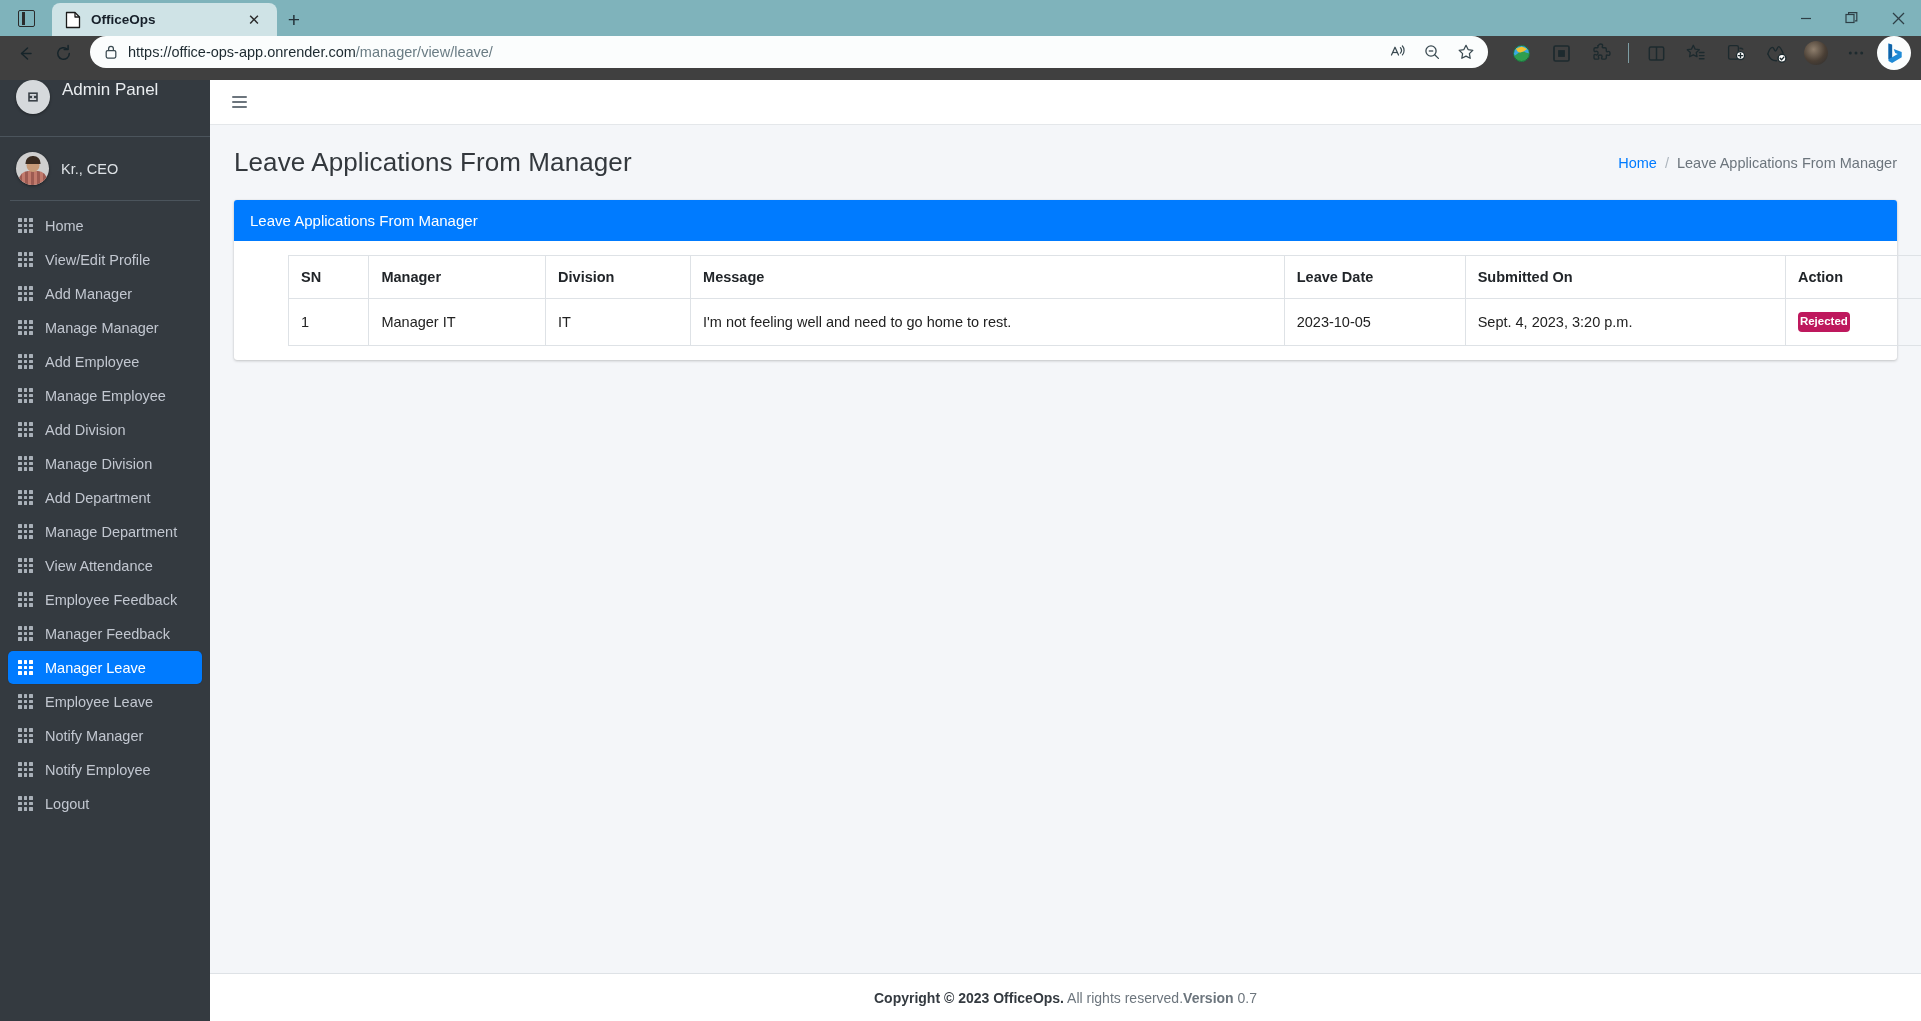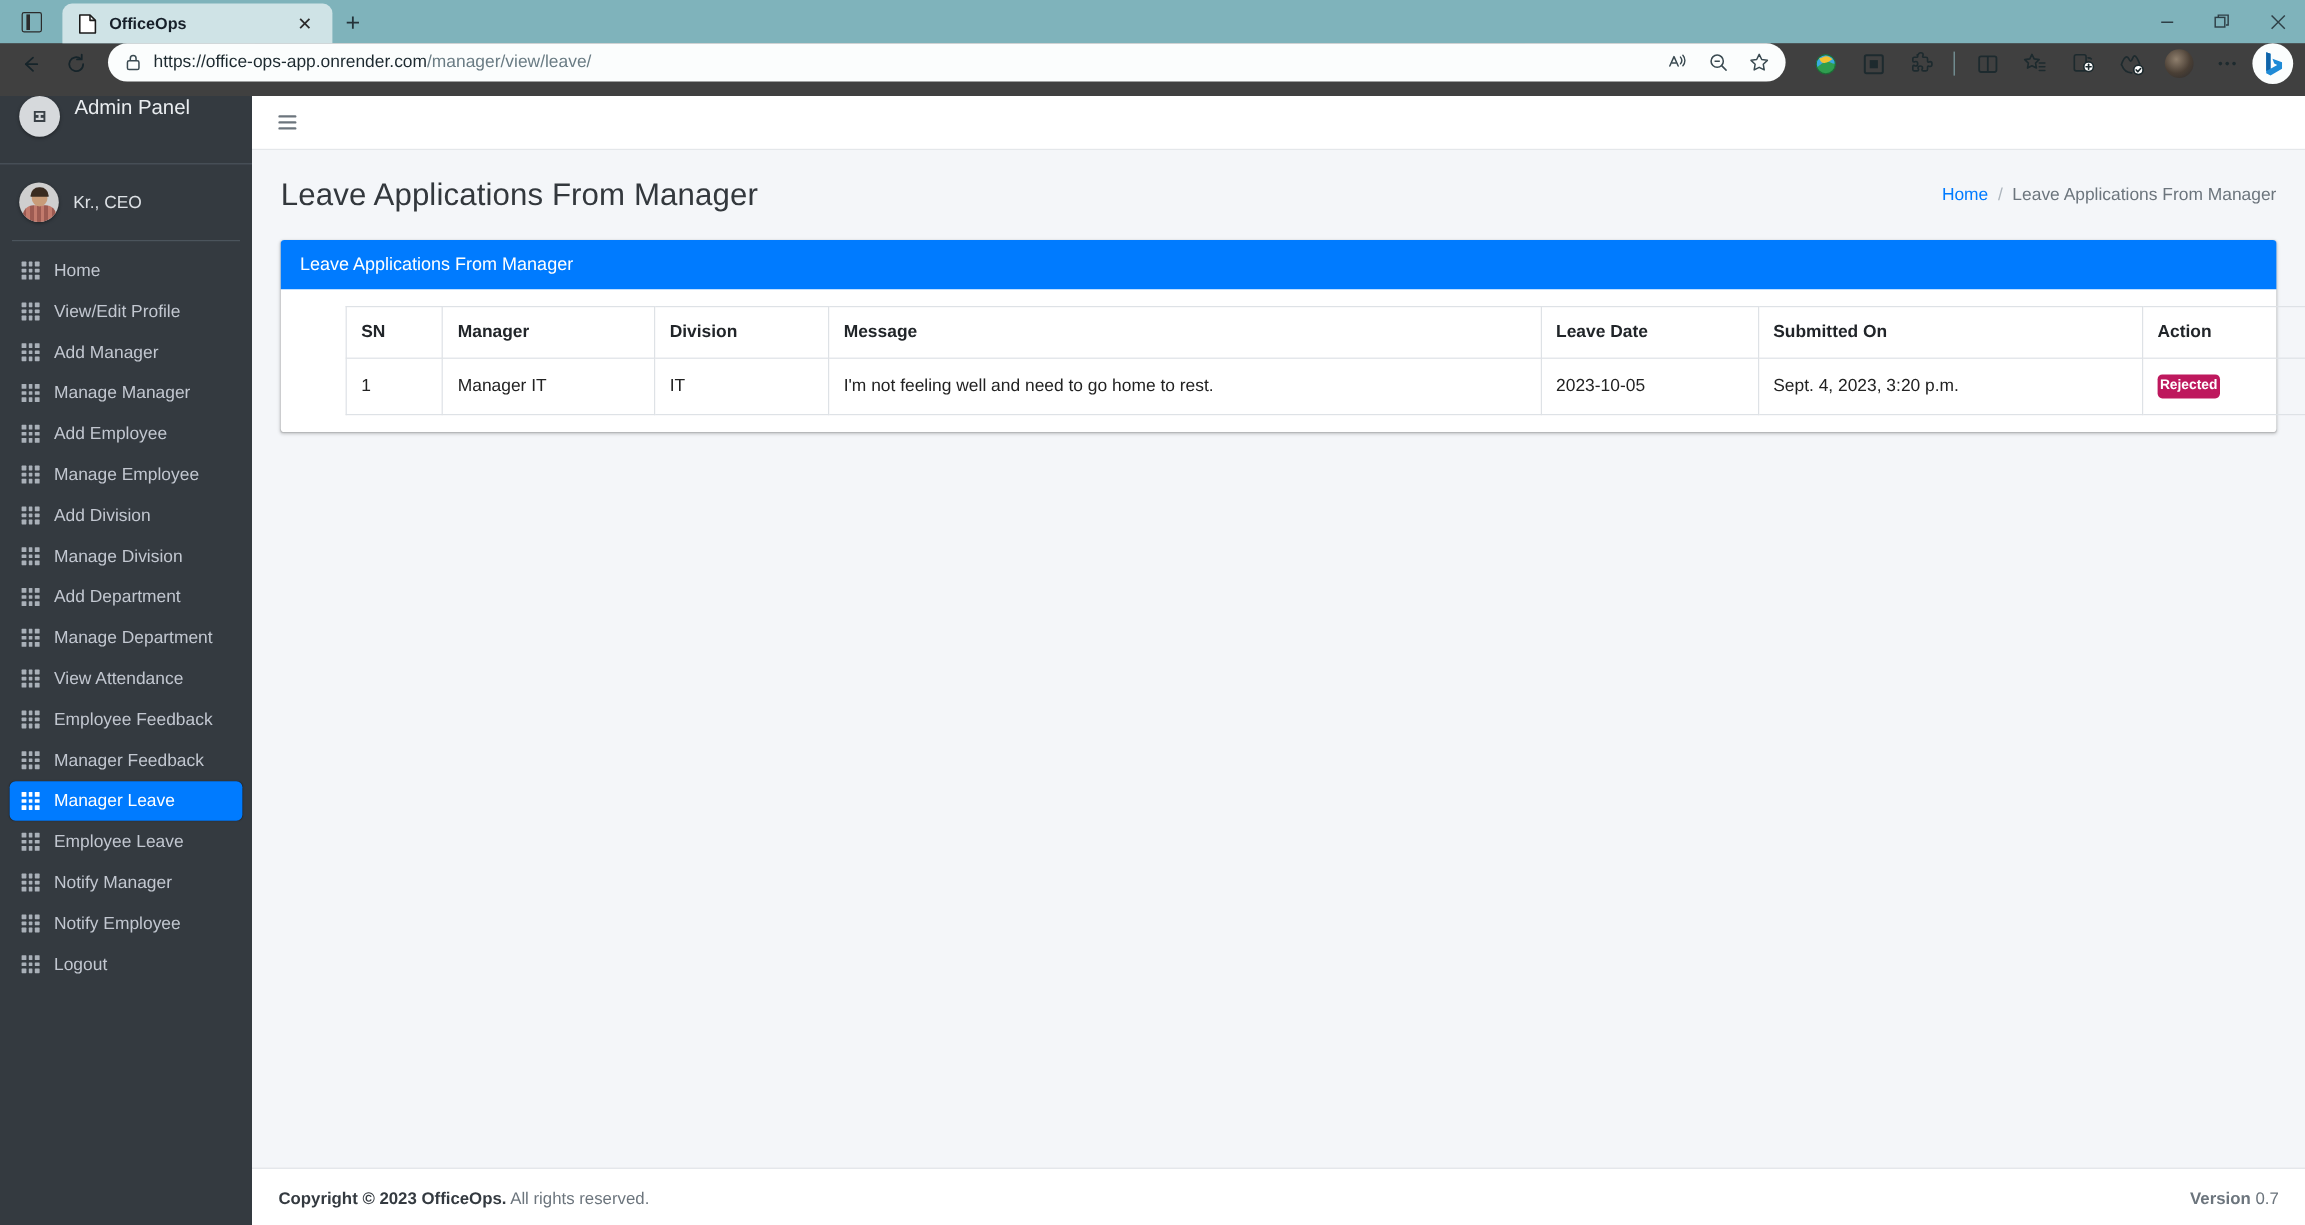--- a/index.html
+++ b/index.html
@@ -87,21 +87,21 @@
   .card { background: #fff; border-radius: 3px; box-shadow: 0 0 1px rgba(0,0,0,.125), 0 1px 3px rgba(0,0,0,.2); }
   .card-header { background: #007bff; color: #fff; padding: 12px 16px; font-size: 15px; font-weight: 500; border-radius: 3px 3px 0 0; }
   .card-body { padding: 14px; }
 
   table.data { width: 100%; border-collapse: collapse; font-size: 14.5px; color: #212529; margin-left: 40px; }
   table.data th, table.data td { border: 1px solid #dee2e6; padding: 13px 12px; text-align: left; vertical-align: middle; }
   table.data th { font-weight: 700; color: #212529; }
   table.data td { color: #222; }
   .badge-rejected { display: inline-block; background: #be185d; color: #fff; font-size: 11.5px; font-weight: 700; padding: 4px 2px; border-radius: 4px; line-height: 1; }
 
-  .footer { height: 48px; background: #fff; border-top: 1px solid #dee2e6; display: flex; align-items: center; justify-content: space-between; padding: 16px 22px; font-size: 14px; color: #6c757d; flex: 0 0 48px; }
+  .footer { height: 48px; background: #fff; border-top: 1px solid #dee2e6; display: flex; align-items: center; justify-content: center; padding: 16px 22px; font-size: 14px; color: #6c757d; flex: 0 0 48px; }
   .footer b { color: #343a40; }
   .footer .ver b { color: #6c757d; }
 
   .page-scrollbar { position: absolute; right: 0; top: 0; width: 7px; height: 100%; background: transparent; }
 </style>
 </head>
 <body>
 
 <div class="browser">
 

